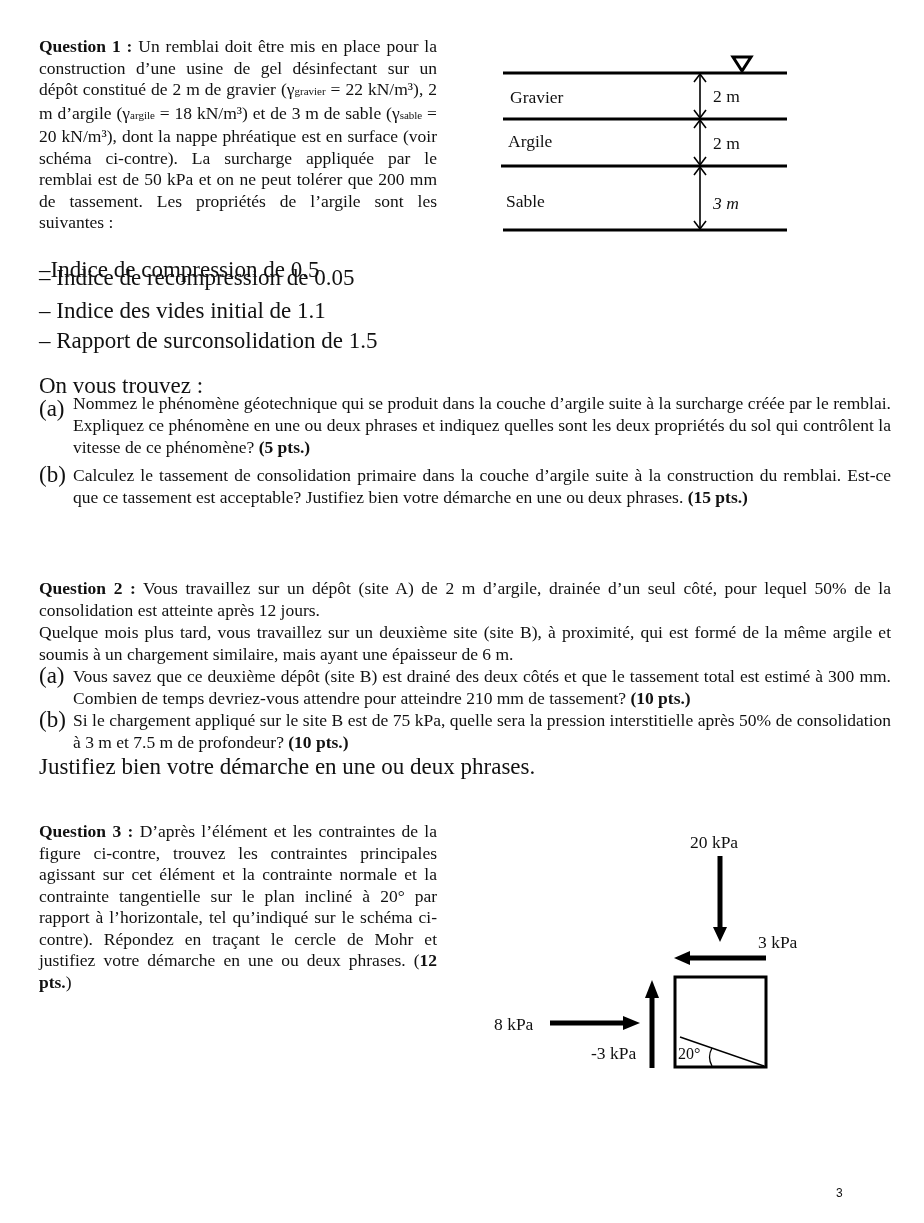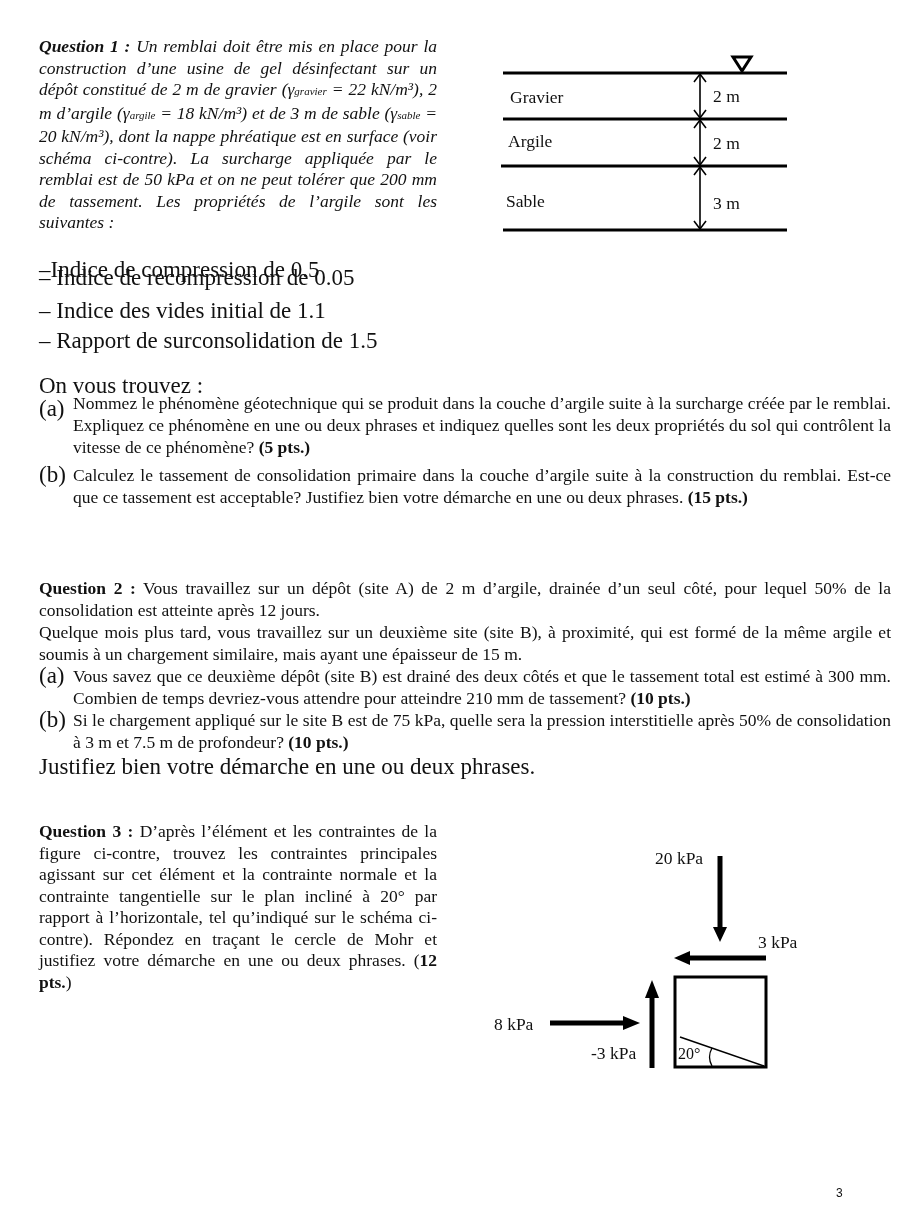--- a/index.html
+++ b/index.html
@@ -9,21 +9,21 @@
   .just { text-align: justify; text-align-last: left; }
   b { font-weight: bold; }
   .sub { font-size: 11px; }
   .item { position: absolute; font-size: 23px; line-height: 22px; }
   .lbl { position: absolute; font-size: 17.5px; }
   .pagenum { position: absolute; font-family: "Liberation Sans", "DejaVu Sans", sans-serif; font-size: 12px; }
 </style>
 </head>
 <body>
 
-<div class="txt just" style="left:39px; top:36px; width:398px;font-style:italic;">
+<div class="txt just" style="left:39px; top:36px; width:398px;">
   <b>Question 1 :</b><span> Un remblai doit être mis en place pour la construction d’une usine de gel désinfectant sur un dépôt constitué de 2 m de gravier (γ</span><span class="sub">gravier</span><span> = 22 kN/m³), 2 m d’argile (γ</span><span class="sub">argile</span><span> = 18 kN/m³) et de 3 m de sable (γ</span><span class="sub">sable</span><span> = 20 kN/m³), dont la nappe phréatique est en surface (voir schéma ci-contre). La surcharge appliquée par le remblai est de 50 kPa et on ne peut tolérer que 200 mm de tassement. Les propriétés de l’argile sont les suivantes :</span>
 </div>
 
 <div class="item" style="left:39px; top:259px;">–Indice de compression de 0.5</div>
 <div class="item" style="left:39px; top:267px;">– Indice de recompression de 0.05</div>
 <div class="item" style="left:39px; top:300px;">– Indice des vides initial de 1.1</div>
 <div class="item" style="left:39px; top:330px;">– Rapport de surconsolidation de 1.5</div>
 
 <svg style="position:absolute; left:490px; top:50px;" width="310" height="190" viewBox="0 0 310 190">
   <g stroke="#000" stroke-width="3" fill="none">
@@ -43,38 +43,38 @@
     <line x1="210" y1="117" x2="210" y2="179"></line>
     <polyline points="204,125 210,117 216,125"></polyline>
     <polyline points="204,171 210,179 216,171"></polyline>
   </g>
 </svg>
 <div class="lbl" style="left:510px; top:87px;">Gravier</div>
 <div class="lbl" style="left:713px; top:86px;">2 m</div>
 <div class="lbl" style="left:508px; top:131px;">Argile</div>
 <div class="lbl" style="left:713px; top:133px;">2 m</div>
 <div class="lbl" style="left:506px; top:191px;">Sable</div>
-<div class="lbl" style="left:713px; top:193px;">3 m</div>
+<div class="lbl" style="left:713px; top:193px;font-style:italic;">3 m</div>
 
 <div class="item" style="left:39px; top:375px;">On vous trouvez :</div>
 
 <div class="item" style="left:39px; top:398px;">(a)</div>
 <div class="txt just" style="left:73px; top:392px; width:818px; line-height:22px;">
   <span>Nommez le phénomène géotechnique qui se produit dans la couche d’argile suite à la surcharge créée par le remblai. Expliquez ce phénomène en une ou deux phrases et indiquez quelles sont les deux propriétés du sol qui contrôlent la vitesse de ce phénomène? </span><b>(5 pts.)</b>
 </div>
 
 <div class="item" style="left:39px; top:464px;">(b)</div>
 <div class="txt just" style="left:73px; top:464px; width:818px; line-height:22px;">
   <span>Calculez le tassement de consolidation primaire dans la couche d’argile suite à la construction du remblai. Est-ce que ce tassement est acceptable? Justifiez bien votre démarche en une ou deux phrases. </span><b>(15 pts.)</b>
 </div>
 
 <div class="txt just" style="left:39px; top:577px; width:852px; line-height:22px;">
   <b>Question 2 :</b><span> Vous travaillez sur un dépôt (site A) de 2 m d’argile, drainée d’un seul côté, pour lequel 50% de la consolidation est atteinte après 12 jours.</span>
 </div>
-<div class="txt just" style="left:39px; top:621px; width:852px; line-height:22px;">Quelque mois plus tard, vous travaillez sur un deuxième site (site B), à proximité, qui est formé de la même argile et soumis à un chargement similaire, mais ayant une épaisseur de 15 m.</div>
+<div class="txt just" style="left:39px; top:621px; width:852px; line-height:22px;">Quelque mois plus tard, vous travaillez sur un deuxième site (site B), à proximité, qui est formé de la même argile et soumis à un chargement similaire, mais ayant une épaisseur de 6 m.</div>
 
 <div class="item" style="left:39px; top:665px;">(a)</div>
 <div class="txt just" style="left:73px; top:665px; width:818px; line-height:22px;">
   <span>Vous savez que ce deuxième dépôt (site B) est drainé des deux côtés et que le tassement total est estimé à 300 mm. Combien de temps devriez-vous attendre pour atteindre 210 mm de tassement? </span><b>(10 pts.)</b>
 </div>
 
 <div class="item" style="left:39px; top:709px;">(b)</div>
 <div class="txt just" style="left:73px; top:709px; width:818px; line-height:22px;">
   <span>Si le chargement appliqué sur le site B est de 75 kPa, quelle sera la pression interstitielle après 50% de consolidation à 3 m et 7.5 m de profondeur? </span><b>(10 pts.)</b>
 </div>
@@ -97,19 +97,19 @@
 
   <line x1="200" y1="217" x2="284" y2="246" stroke="#000" stroke-width="1.5"></line>
   <path d="M232,228 Q227,237 232,246" fill="none" stroke="#000" stroke-width="1.3"></path>
 
   <line x1="70" y1="203" x2="145" y2="203" stroke="#000" stroke-width="5"></line>
   <polygon points="143,196 160,203 143,210" fill="#000"></polygon>
 
   <line x1="172" y1="176" x2="172" y2="248" stroke="#000" stroke-width="5"></line>
   <polygon points="165,178 179,178 172,160" fill="#000"></polygon>
 </svg>
-<div class="lbl" style="left:655px; top:832px;margin-top:16px;">20 kPa</div>
+<div class="lbl" style="left:690px; top:832px;">20 kPa</div>
 <div class="lbl" style="left:734px; top:932px;margin-left:24px;">3 kPa</div>
 <div class="lbl" style="left:494px; top:1014px;">8 kPa</div>
 <div class="lbl" style="left:591px; top:1043px;">-3 kPa</div>
 <div class="lbl" style="left:678px; top:1045px; font-size:16px;">20°</div>
 
 <div class="pagenum" style="left:836px; top:1186px;">3</div>
 
 </body></html>

